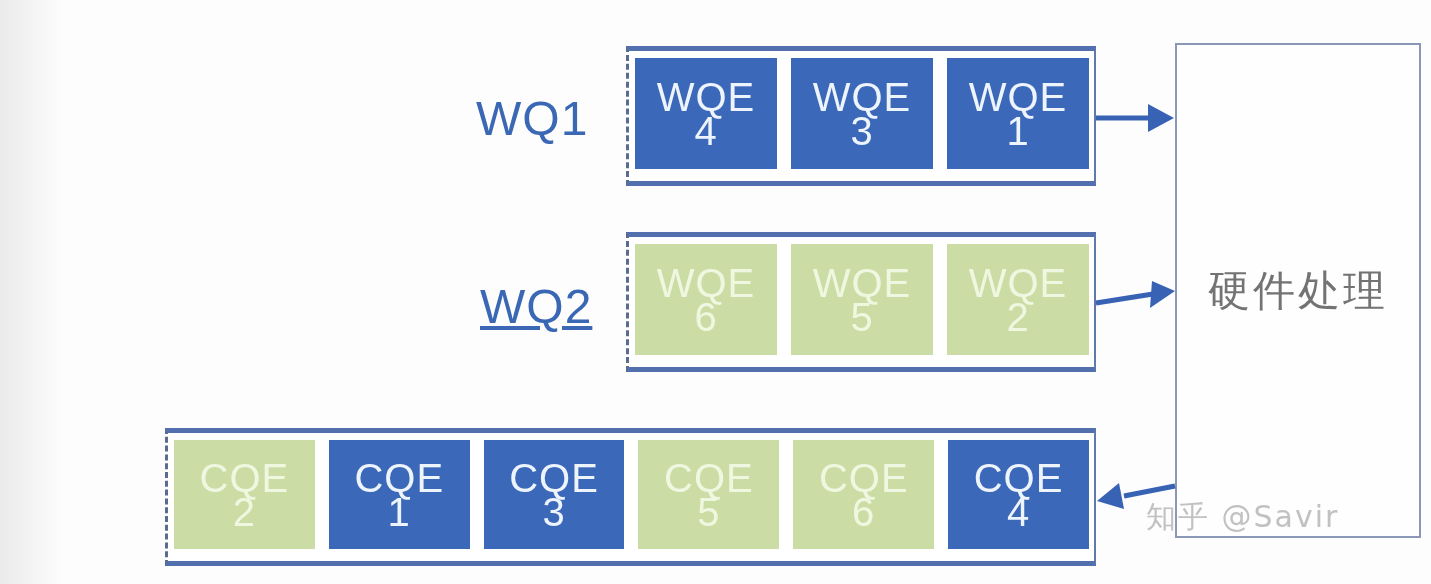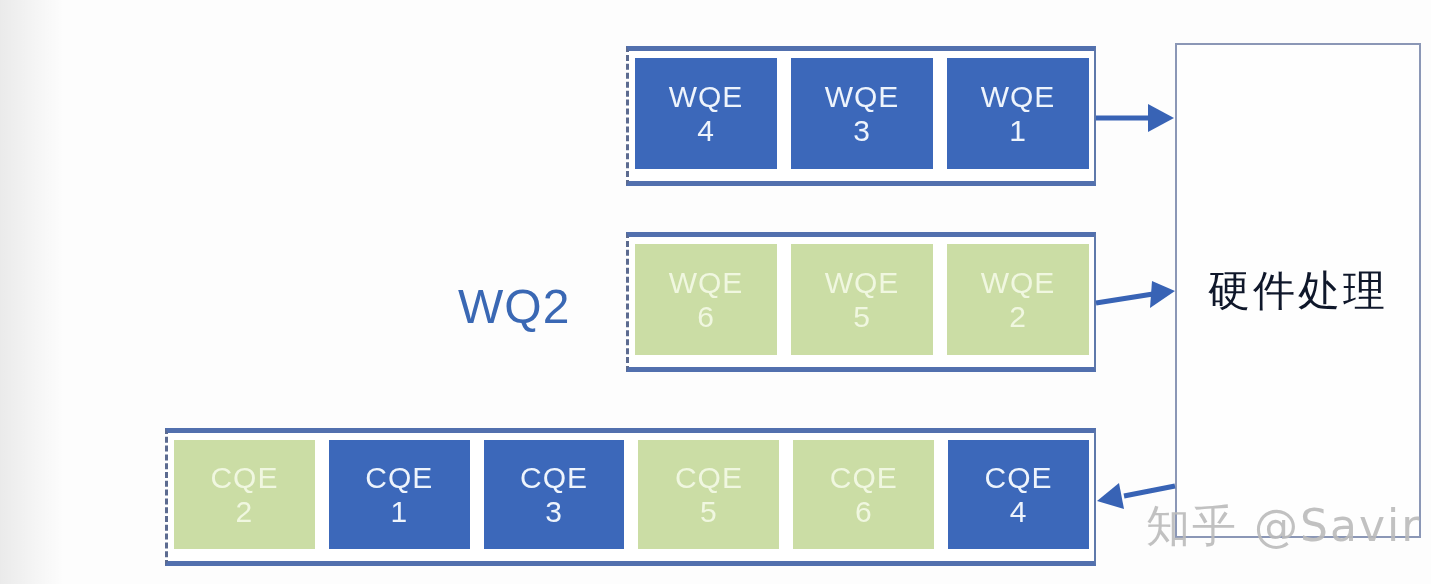--- a/index.html
+++ b/index.html
@@ -37,75 +37,76 @@
     gap:14px;
     background:#ffffff;
   }
   .cell{
     flex:1;
     display:flex;
     flex-direction:column;
     align-items:center;
     justify-content:center;
     line-height:34px;
-    font-size:30px;
+    font-size:40px;
     letter-spacing:1px;
   }
   .cell.blue{ background:#3c68ba; color:#eef4fc; }
   .cell.green{ background:#cbdda5; color:#f0f7e0; }
 
   .processor-box{
     position:absolute;
     left:1175px;top:43px;width:246px;height:495px;
     box-sizing:border-box;
     border:2px solid #8b97b6;
     background:#fefefe;
     display:flex;align-items:center;justify-content:center;
   }
   .processor-box .cn{
     font-size:42px;
-    color:#0f172a;
+    color:#737373;
     letter-spacing:3px;
     font-family:"DejaVu Sans","Liberation Sans",sans-serif;
   }
 
   .watermark{
     position:absolute;
     left:1146px;top:497px;
-    font-size:44px;
+    font-size:30px;
     color:rgba(186,186,186,0.9);
     letter-spacing:2px;
     z-index:5;
     font-family:"DejaVu Sans","Liberation Sans",sans-serif;
     white-space:nowrap;
   }
 
   svg.arrows{position:absolute;left:0;top:0;pointer-events:none;z-index:4;}
 </style>
 </head>
 <body>
 
 <div class="canvas">
 
+  <div class="queue-label" style="left:476px;top:94px;">WQ1</div>
   <div class="queue-box" style="left:626px;top:46px;width:470px;height:140px;">
     <div class="cell blue">
       <span>WQE</span>
       <span>4</span>
     </div>
     <div class="cell blue">
       <span>WQE</span>
       <span>3</span>
     </div>
     <div class="cell blue">
       <span>WQE</span>
       <span>1</span>
     </div>
   </div>
 
-  <div class="queue-label" style="left:458px;top:282px;">WQ2</div>
+  <div class="queue-label" style="left:480px;top:282px;text-decoration:underline;">WQ2</div>
   <div class="queue-box" style="left:626px;top:232px;width:470px;height:140px;">
     <div class="cell green">
       <span>WQE</span>
       <span>6</span>
     </div>
     <div class="cell green">
       <span>WQE</span>
       <span>5</span>
     </div>
     <div class="cell green">

